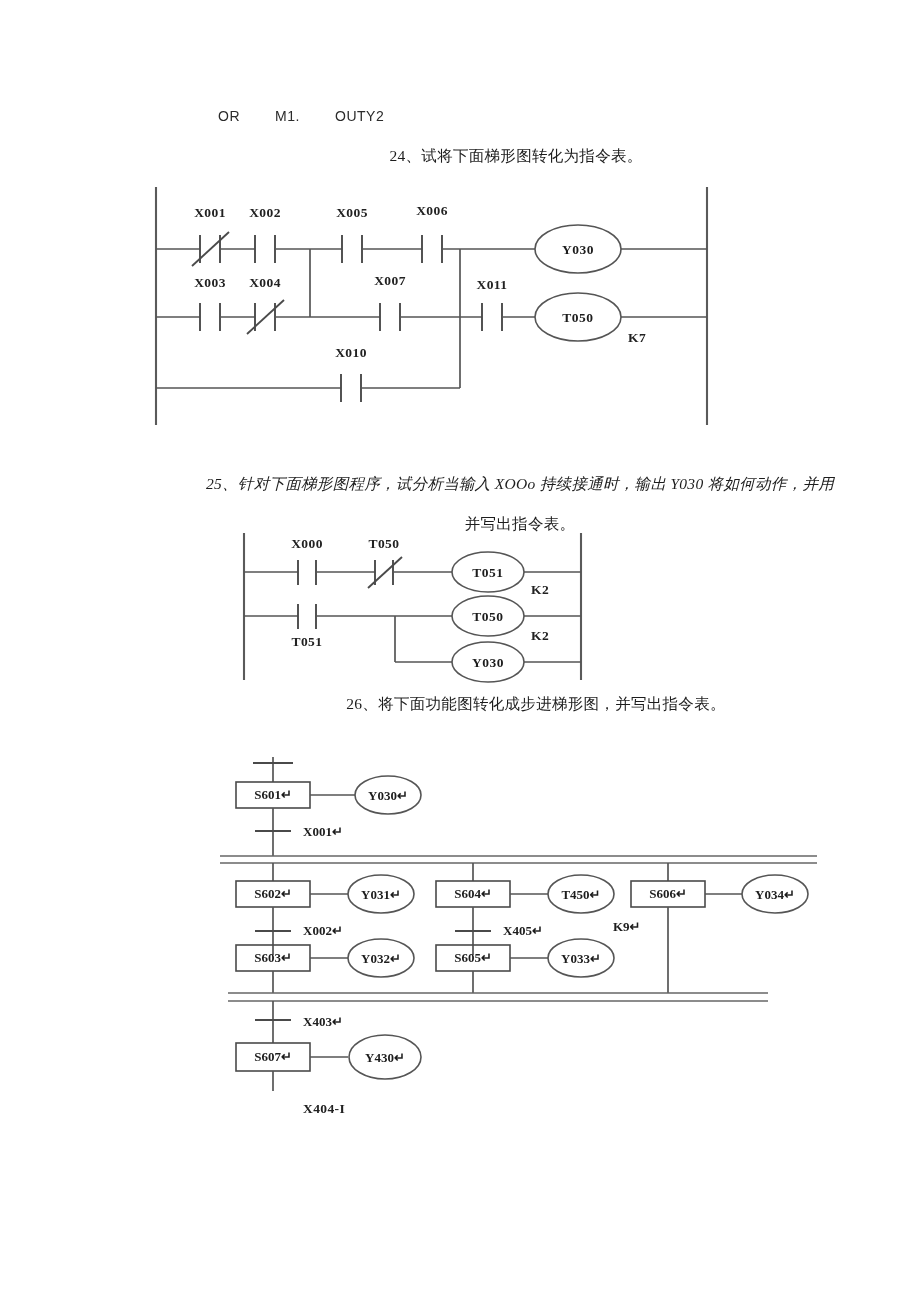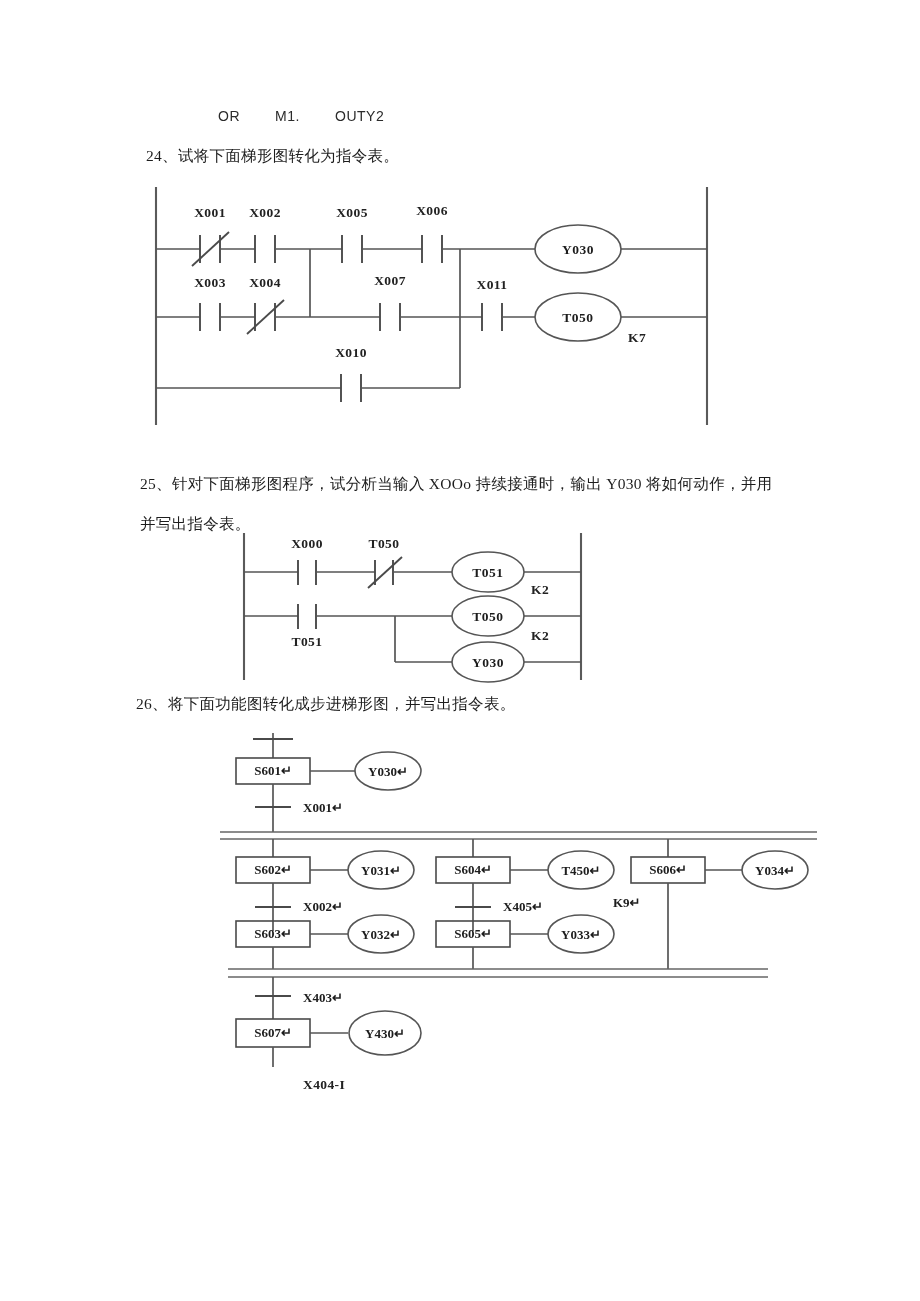--- a/index.html
+++ b/index.html
@@ -9,31 +9,31 @@
   }
   .page{position:absolute;inset:0;}
   .abs{position:absolute;}
   .hdr-line{
     top:108px;left:218px;width:420px;height:22px;
     font-family:"Liberation Sans", sans-serif;font-size:14px;color:#2b2b2b;
     letter-spacing:.5px;white-space:pre;
   }
   .qline{
     font-family:"Liberation Serif", serif;font-size:15.5px;color:#1d1d1d;
-    letter-spacing:.3px;white-space:pre;line-height:1.5;
+    letter-spacing:.3px;white-space:pre;line-height:1.5;text-align:center;
   }
   .q24{top:144px;left:146px;width:740px;}
-  .q25a{top:472px;left:140px;width:760px;}
+  .q25a{top:472px;left:140px;width:760px;font-style:italic;}
   .q25b{top:512px;left:140px;width:760px;}
-  .q26{top:692px;left:136px;width:760px;}
+  .q26{top:692px;left:156px;width:760px;}
 
   svg{display:block;}
   .d1{top:185px;left:145px;}
   .d2{top:530px;left:235px;}
-  .d3{top:725px;left:215px;}
+  .d3{top:749px;left:215px;}
 
   .lbl{font-family:"Liberation Serif",serif;font-weight:bold;
        font-size:13.5px;fill:#222;letter-spacing:.4px;}
   .coil-t{font-family:"Liberation Serif",serif;font-weight:bold;
        font-size:13.5px;fill:#1d1d1d;letter-spacing:.5px;}
   .box-t{font-family:"Liberation Serif",serif;font-weight:bold;
        font-size:13px;fill:#1d1d1d;}
   .wire{stroke:#555;stroke-width:1.7;fill:none;}
   .wire2{stroke:#4a4a4a;stroke-width:1.9;fill:none;}
   .rail{stroke:#5a5a5a;stroke-width:2.1;fill:none;}

